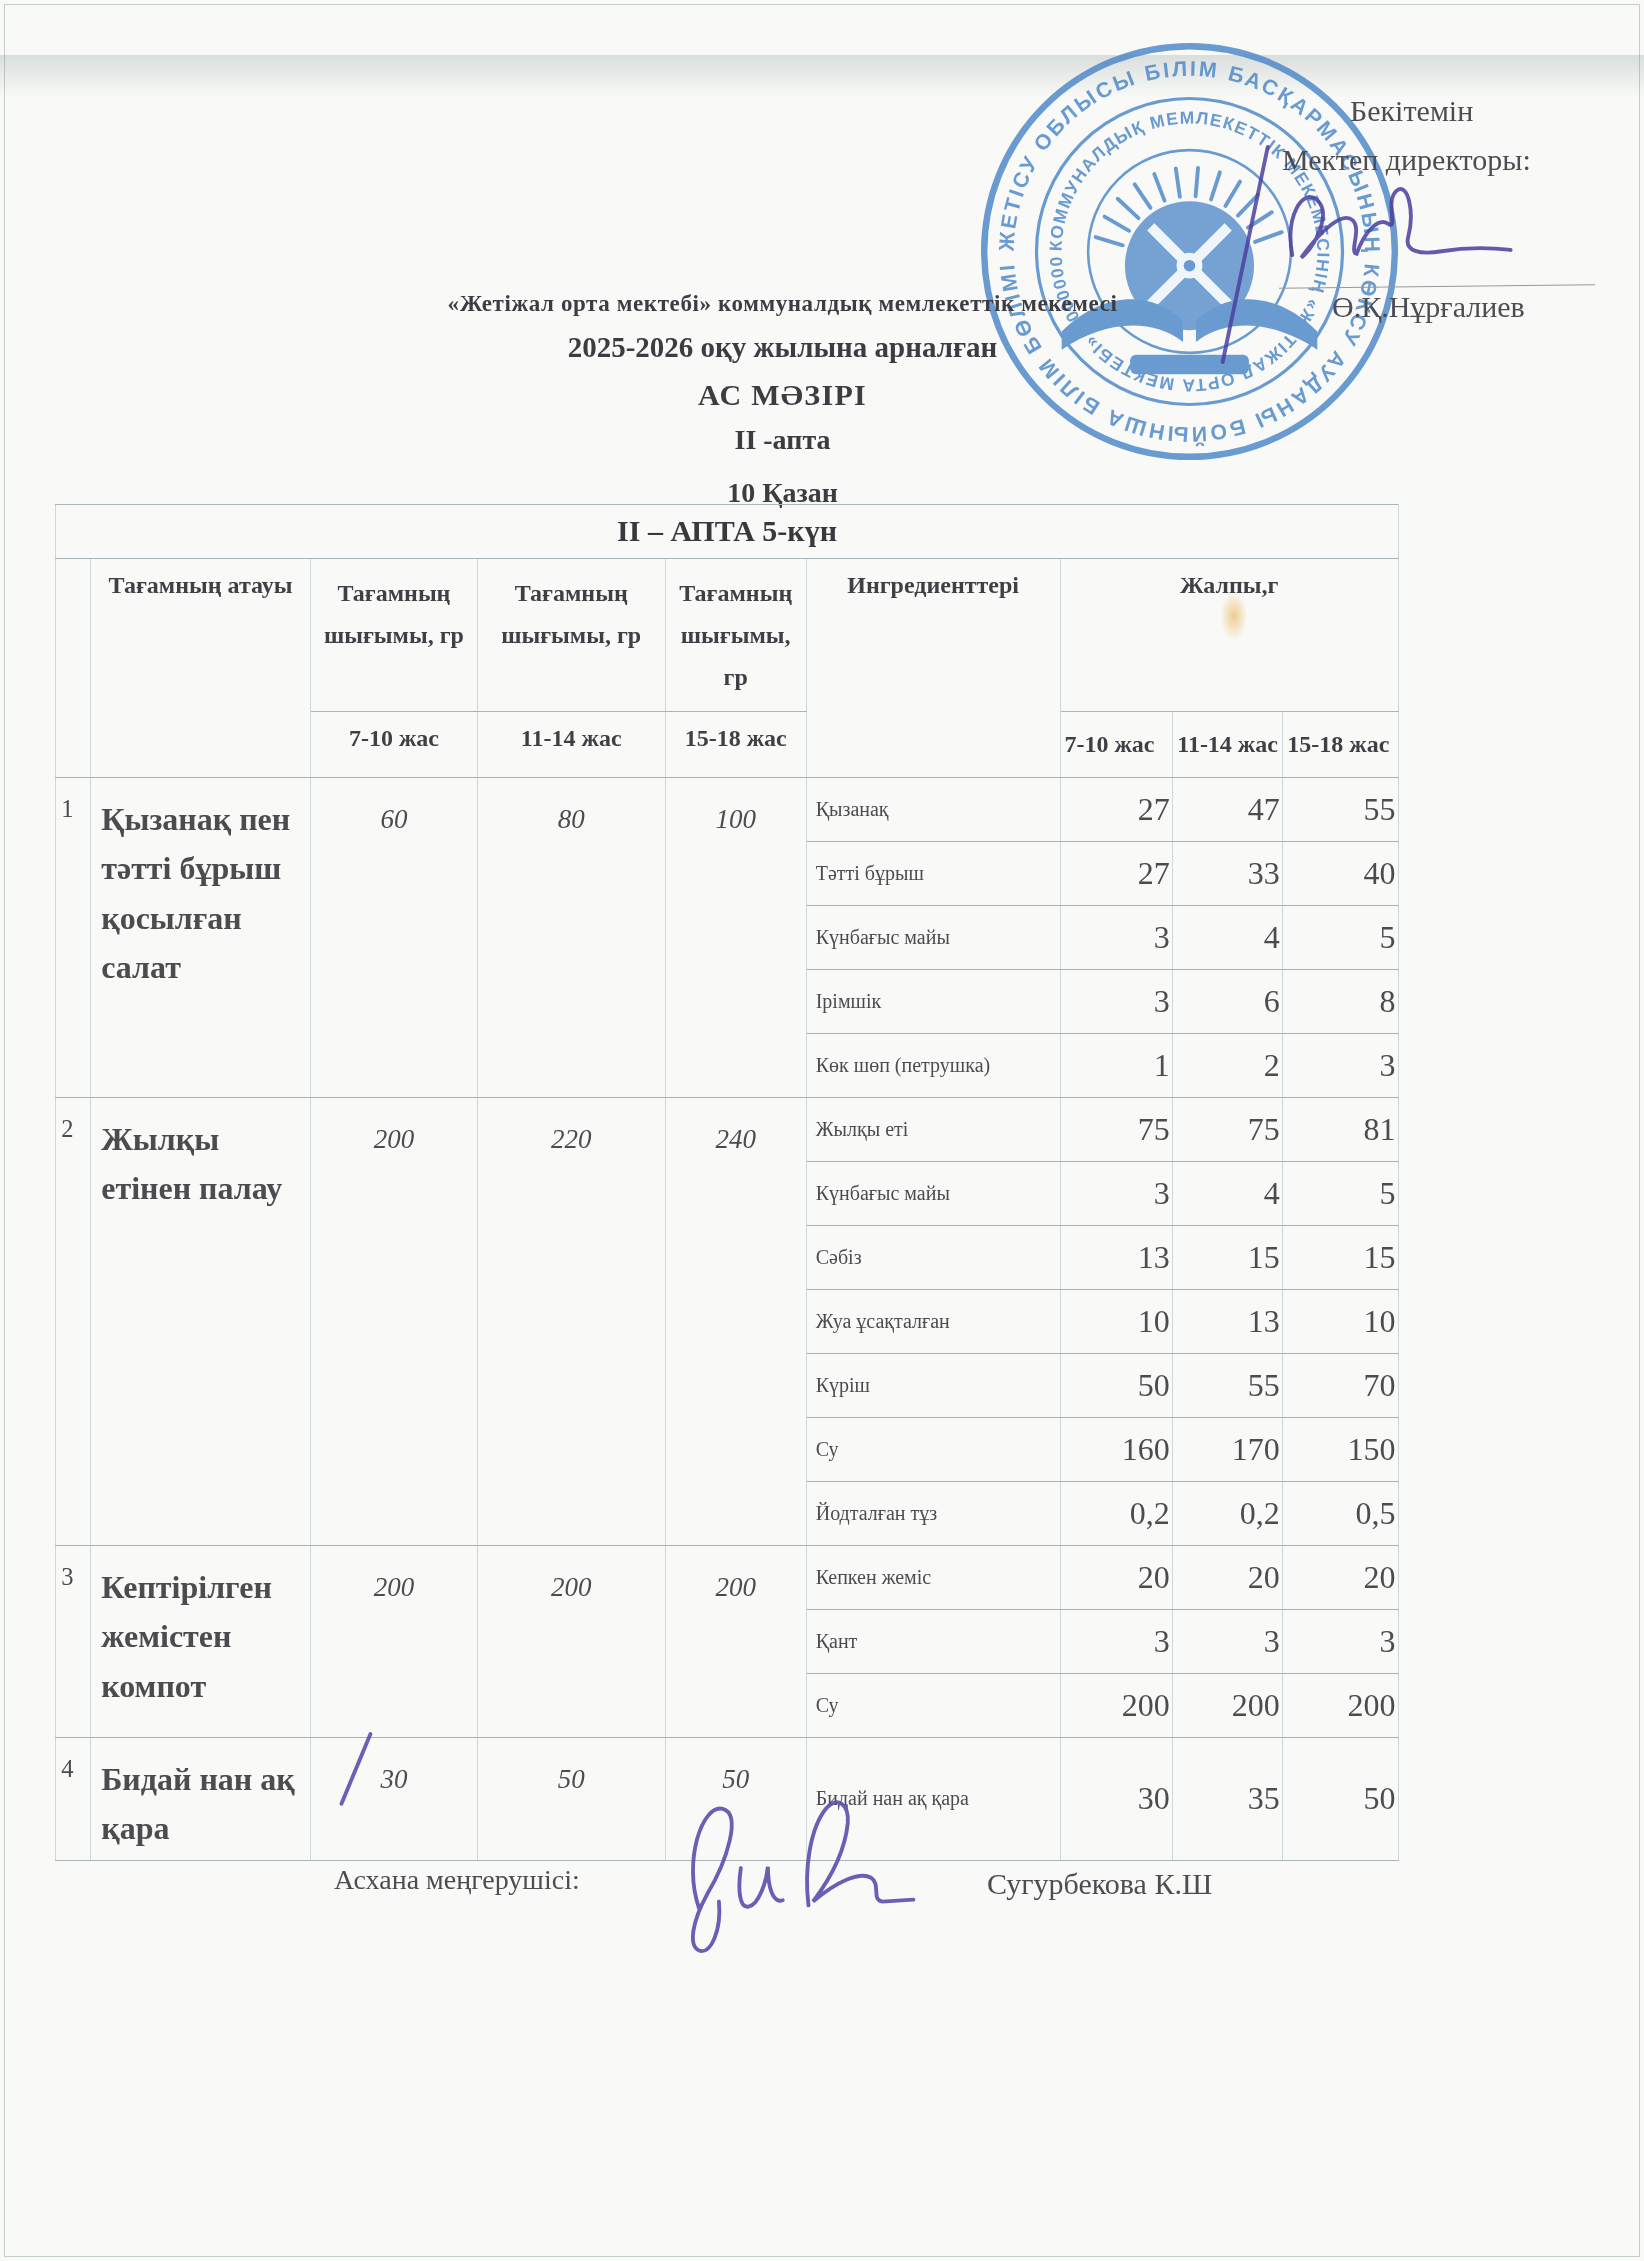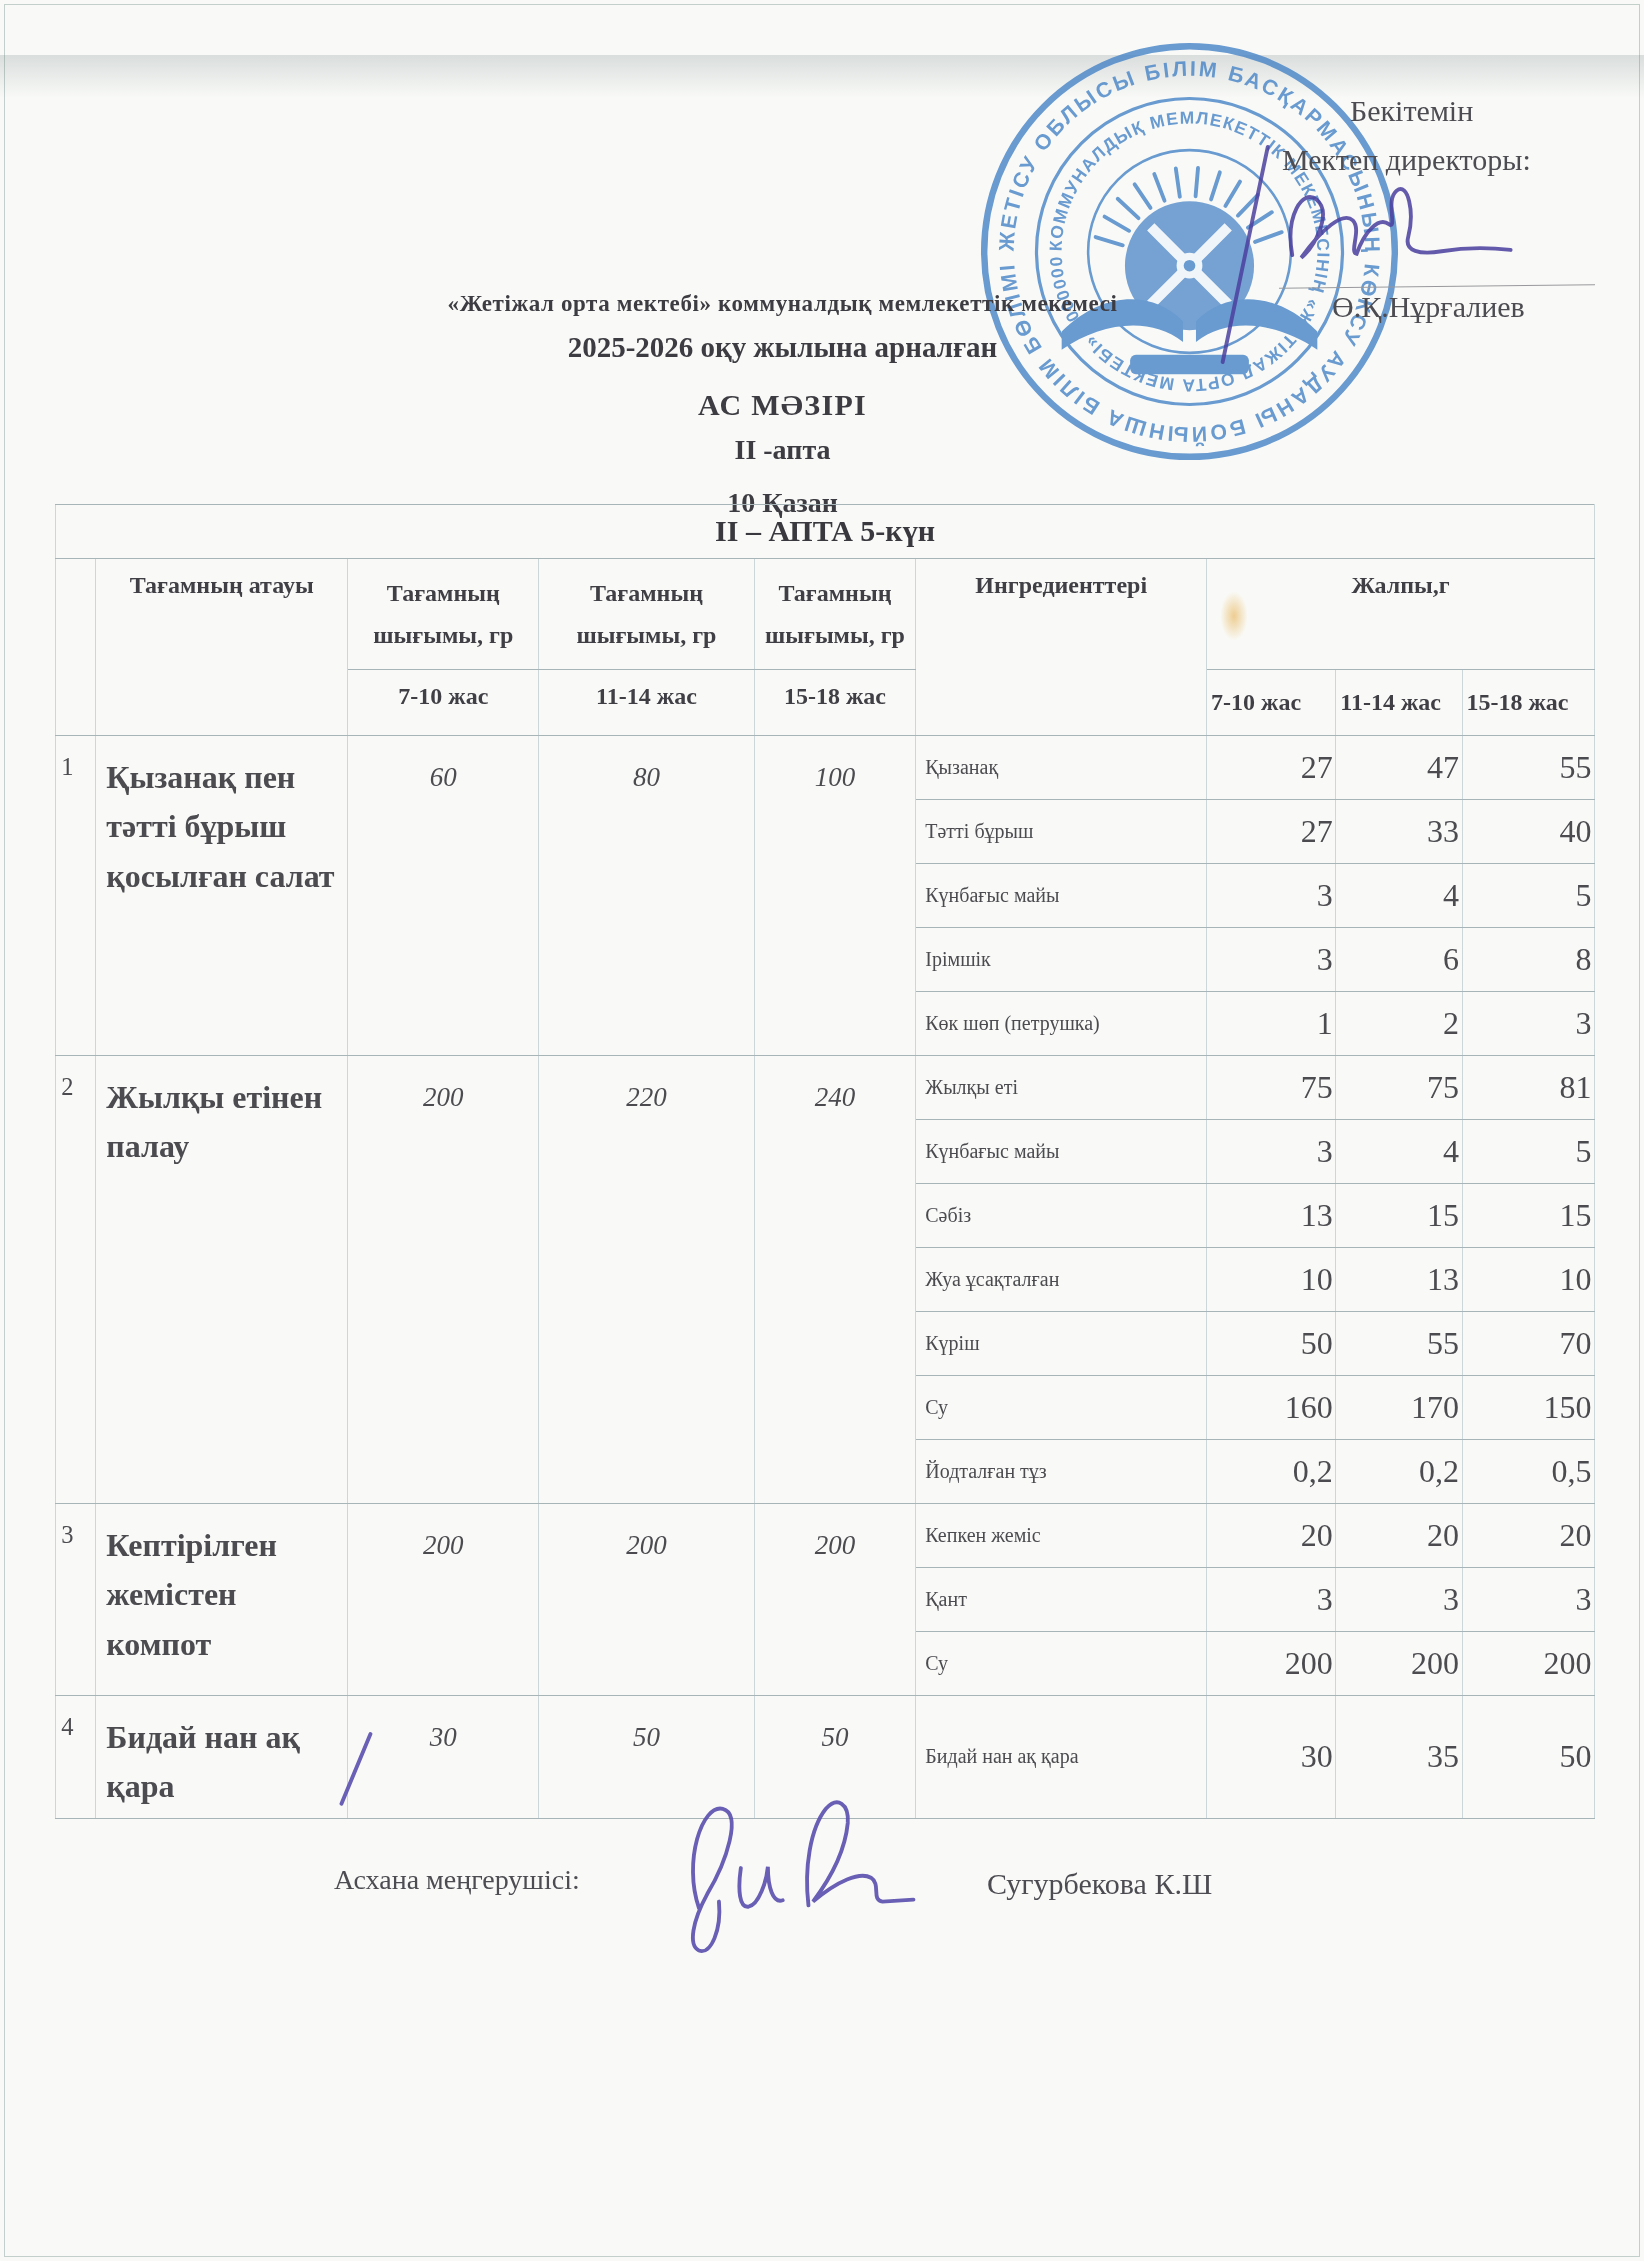--- a/index.html
+++ b/index.html
@@ -16,34 +16,34 @@
   .approve-label{left:1350px;top:94px;}
   .director-label{left:1282px;top:143px;}
   .director-name{left:1332px;top:290px;}
   .sig-underline{position:absolute;left:1279px;top:286px;width:316px;height:1.3px;background:#98989c;
         transform:rotate(-0.6deg);}
 
   
   .titles{position:absolute;top:291px;left:32px;width:1501px;text-align:center;
         font-weight:bold;color:#3c3c42;}
   .title-l1{font-size:23px;margin-bottom:14px;letter-spacing:0.6px;}
-  .title-l2{font-size:29px;margin-bottom:24px;}
+  .title-l2{font-size:29px;margin-bottom:14px;}
   .title-l3{font-size:30px;margin-bottom:11.6px;letter-spacing:1.3px;}
   .title-l4{font-size:28px;margin-bottom:21px;}
   .title-l5{font-size:28px;}
 
   
   .stamp{position:absolute;left:970px;top:32px;width:439px;height:439px;opacity:.82;}
   .stamp text{font-family:"Liberation Sans",sans-serif;font-weight:bold;}
 
   
   .ink{position:absolute;left:0;top:0;width:1644px;height:2261px;pointer-events:none;}
 
   
-  table.menu{position:absolute;left:55px;top:504px;width:1540px;border-collapse:collapse;
+  table.menu{position:absolute;left:55px;top:504px;width:1344px;border-collapse:collapse;
         table-layout:fixed;color:#4b4b50;}
   table.menu td,table.menu th{border-top:0.6px solid #a7b5b9;border-bottom:0.6px solid #a7b5b9;
         border-left:0.6px solid #ccd7d9;border-right:0.6px solid #ccd7d9;}
   td.caption{font-size:30px;font-weight:bold;text-align:center;padding:9px 0 10.3px 0;color:#38383e;}
   table.menu th{font-weight:bold;font-size:24px;vertical-align:top;padding:13px 3.9px;color:#3f3f45;}
   th.h-out{line-height:1.75;}
   th.age-left{white-space:nowrap;font-size:22.5px;vertical-align:middle;padding:10.3px 1.3px;}
   th.age-right{font-size:22.5px;text-align:left;padding:7.7px 2.6px 7.7px 7.7px;vertical-align:top;line-height:1.6;}
   td.cell-num{vertical-align:top;text-align:left;padding:17px 0 0 5.2px;font-size:24.5px;}
   td.cell-dish{font-weight:bold;vertical-align:top;text-align:left;

